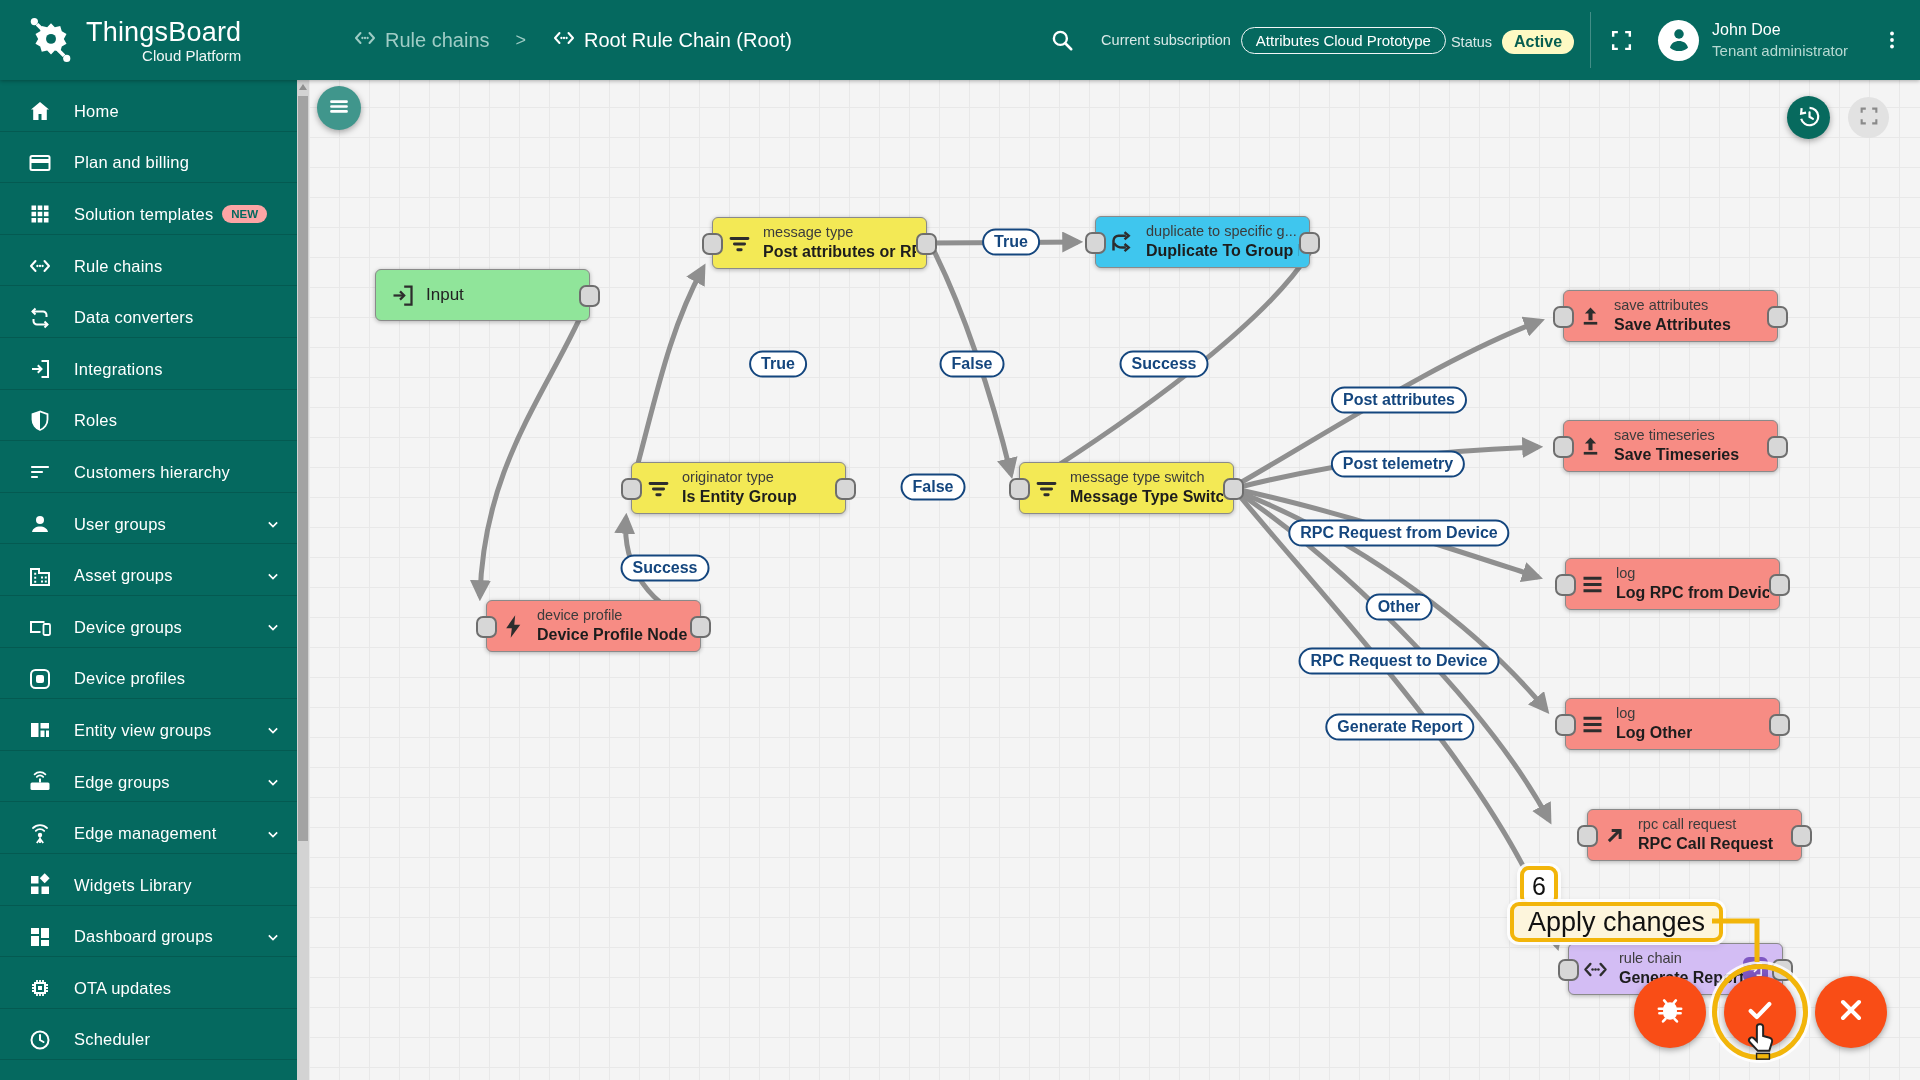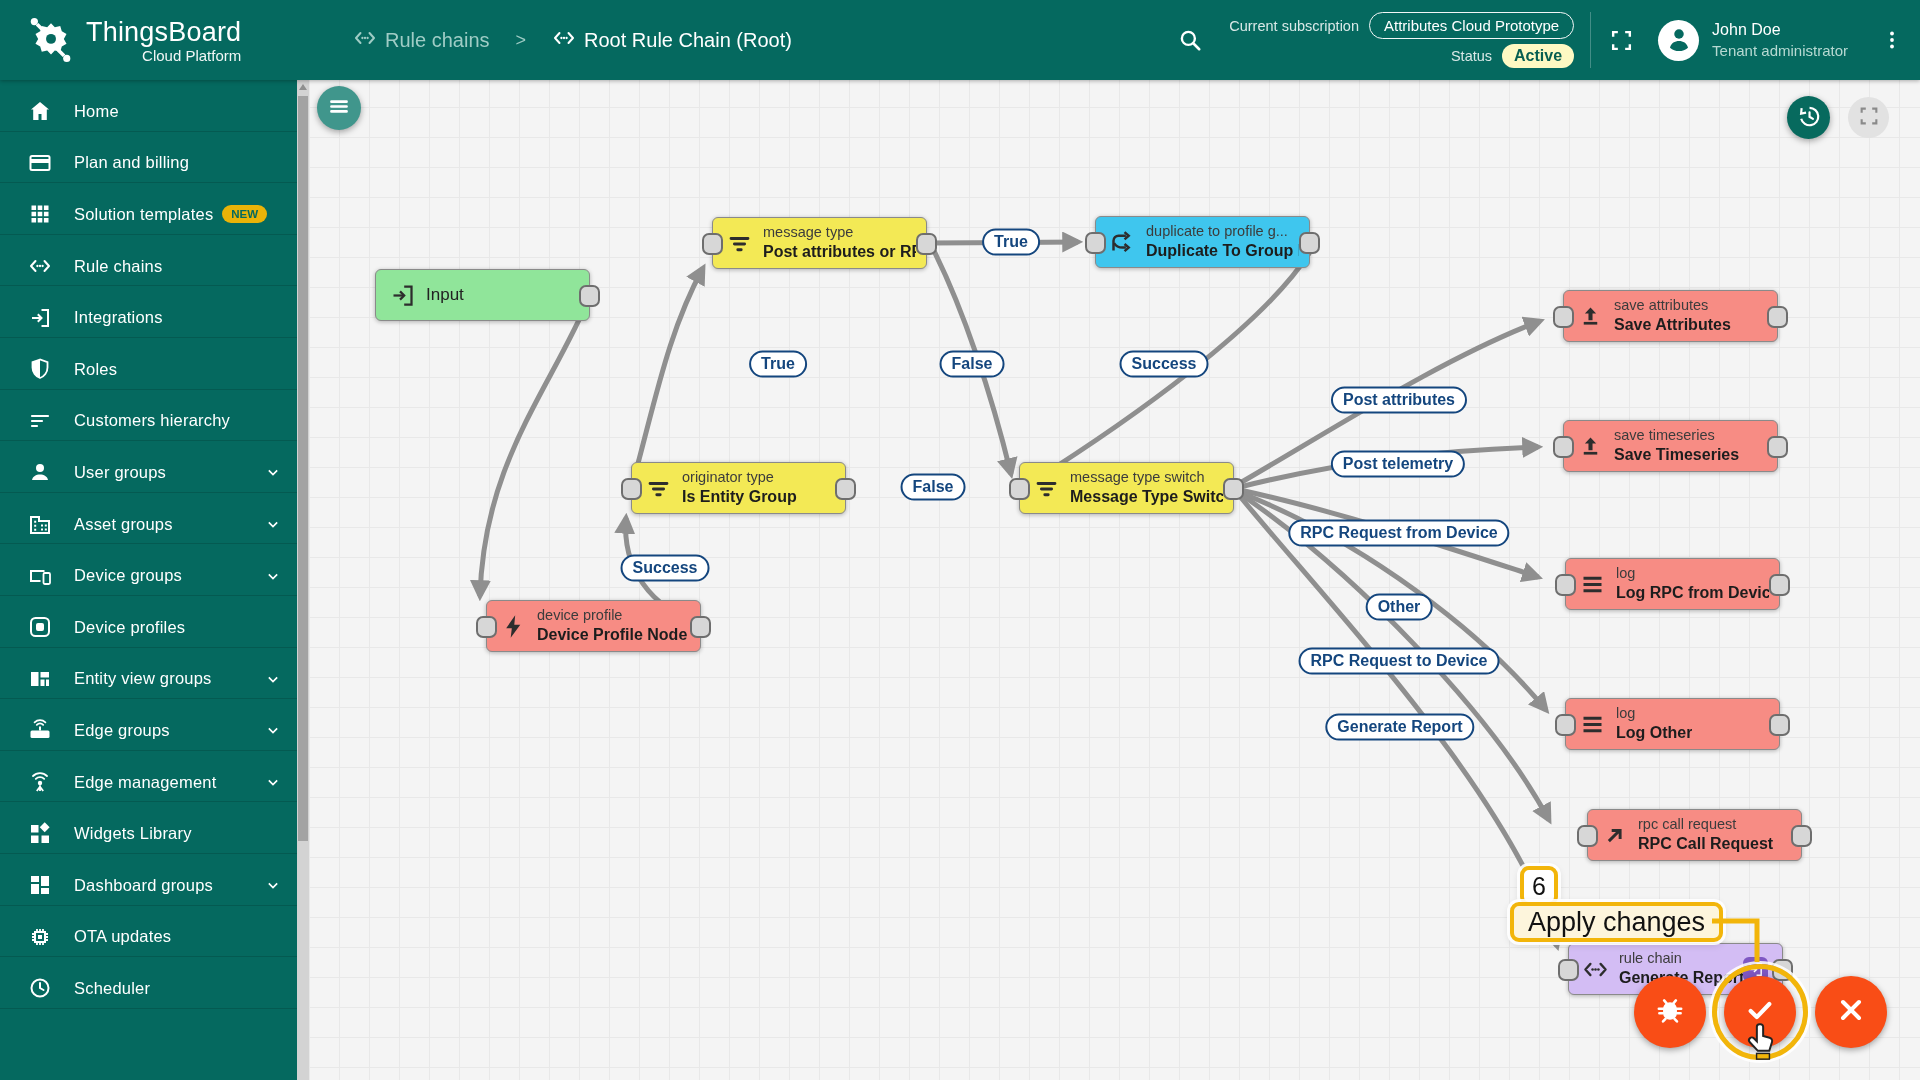--- a/index.html
+++ b/index.html
@@ -57,21 +57,21 @@
   #hint-connector { z-index:8; }
   #cursor { position:absolute; left:1744px; top:1022px; width:36px; height:40px; z-index:10; pointer-events:none; }
 
   
   #sidebar { position:absolute; left:0; top:80px; bottom:0; width:297px; background:#05695f; z-index:11; overflow:hidden; }
   .sb-item { height:51.6px; display:flex; align-items:center; padding:12px 14px 0 28px; color:#fff;
     border-bottom:1px solid rgba(0,0,0,.14); cursor:pointer; }
   .sb-item .sicon { width:24px; height:24px; margin-right:22px; flex:0 0 24px; }
   .sb-item .sicon svg { width:100%; height:100%; }
   .sb-label { font-size:16.5px; letter-spacing:.2px; white-space:nowrap; }
-  .sb-badge { margin-left:auto; margin-right:16px; background:#eab308; color:#05695f; font-size:11.5px; font-weight:bold;
+  .sb-badge { margin-left:auto; margin-right:16px; background:#fca5a5; color:#05695f; font-size:11.5px; font-weight:bold;
     border-radius:10px; padding:3px 9px; }
   .sb-chevron { margin-left:auto; width:20px; height:20px; color:#fff; }
   .sb-chevron svg { width:20px; height:20px; }
   #sb-scrollbar { position:absolute; left:297px; top:80px; bottom:0; width:12px; background:#d3d3d3; z-index:11; }
   #sb-thumb { position:absolute; left:1px; top:16px; width:10px; height:745px; background:#a3a3a3; }
   #sb-up { position:absolute; left:2px; top:4px; width:0; height:0; border-left:4px solid transparent;
     border-right:4px solid transparent; border-bottom:6px solid #8f8f8f; }
 
   
   #header { position:absolute; left:0; top:0; width:1920px; height:80px; background:#05695f; z-index:12;
@@ -83,21 +83,21 @@
   #app-title { font-size:27px; font-weight:500; letter-spacing:.2px; }
   #app-subtitle { font-size:15px; text-align:right; margin-top:-1px; opacity:.95; }
   #breadcrumbs { display:flex; align-items:center; margin-left:56px; font-size:20px; }
   .crumb { display:flex; align-items:center; gap:8px; }
   .crumb svg { width:24px; height:24px; }
   .crumb.parent { color:#9fccc5; cursor:pointer; }
   .crumb-sep { margin:0 26px; color:#9fccc5; font-size:18px; }
   #header-right { margin-left:auto; display:flex; align-items:center; }
   #search-btn { width:26px; height:26px; color:#fff; cursor:pointer; margin-right:26px; }
   #search-btn svg { width:26px; height:26px; }
-  #sub-block { display:flex; flex-direction:column; align-items:flex-end; gap:5px;justify-content:space-between; }
+  #sub-block { display:flex; flex-direction:row; align-items:flex-end; gap:5px;justify-content:space-between; }
   .sub-row { display:flex; align-items:center; gap:10px; }
   .sub-label { font-size:14.5px; color:rgba(255,255,255,.85); }
   #sub-pill { border:1.5px solid rgba(255,255,255,.95); border-radius:16px; padding:4px 14px; font-size:15px; cursor:pointer; }
   #status-pill { background:#fef9c3; color:#075e50; font-weight:bold; font-size:16px; border-radius:14px; padding:3px 12px; cursor:pointer; }
   #hdr-divider { width:1px; height:56px; background:rgba(255,255,255,.25); margin:0 18px 0 16px; }
   #fullscreen-btn { width:25px; height:25px; color:#fff; cursor:pointer; margin-right:24px; }
   #fullscreen-btn svg { width:25px; height:25px; }
   #avatar { width:41px; height:41px; border-radius:50%; background:#fff; display:flex; align-items:center;
     justify-content:center; margin-right:13px; cursor:pointer; flex:0 0 41px; }
   #avatar svg { width:30px; height:30px; }
@@ -158,21 +158,21 @@
           <span class="port right"></span>
         </div>
         <div class="node" style="left: 1095px; top: 216px; background: rgb(63, 198, 238);">
           <span class="nicon"><svg xmlns="http://www.w3.org/2000/svg" viewBox="0 0 24 24" fill="currentColor">
               <path d="M4 19v-8.5A4.5 4.5 0 0 1 8.5 6H15" fill="none" stroke="currentColor" stroke-width="2.2"></path>
               <path d="M13.8 2.8 17.5 6l-3.7 3.2" fill="none" stroke="currentColor" stroke-width="2.2"></path>
               <path d="M4.5 12.5c1.6 2.6 4.3 4 7.5 4h3" fill="none" stroke="currentColor" stroke-width="2.2"></path>
               <path d="M13.8 13.3l3.7 3.2-3.7 3.2" fill="none" stroke="currentColor" stroke-width="2.2"></path>
             </svg></span>
           <span class="ntxt">
-            <div class="nline1">duplicate to profile g...</div>
+            <div class="nline1">duplicate to specific g...</div>
             <div class="nline2">Duplicate To Group En...</div>
           </span>
           <span class="port left"></span>
           <span class="port right"></span>
         </div>
         <div class="node" style="left: 631px; top: 462px; background: rgb(243, 233, 85);">
           <span class="nicon"><svg xmlns="http://www.w3.org/2000/svg" viewBox="0 0 24 24" fill="currentColor">
               <path d="M4.5 7.5h15M7.5 12.5h9M10.5 17.5h3" fill="none" stroke="currentColor" stroke-width="2.6" stroke-linecap="round"></path>
             </svg></span>
           <span class="ntxt">
@@ -370,20 +370,29 @@
         <span class="sicon"><svg xmlns="http://www.w3.org/2000/svg" viewBox="0 0 24 24" fill="currentColor">
             <path d="M7.5 7 3 12l4.5 5M16.5 7 21 12l-4.5 5" fill="none" stroke="currentColor" stroke-width="2" stroke-linecap="round" stroke-linejoin="round"></path>
             <circle cx="9.4" cy="12" r="1.15"></circle>
             <circle cx="12" cy="12" r="1.15"></circle>
             <circle cx="14.6" cy="12" r="1.15"></circle>
           </svg></span>
         <span class="sb-label">Rule chains</span>
       </div>
       <div class="sb-item">
         <span class="sicon"><svg xmlns="http://www.w3.org/2000/svg" viewBox="0 0 24 24" fill="currentColor">
+            <path d="M7.5 2.5 4.5 5.5l3 3" fill="none" stroke="currentColor" stroke-width="2"></path>
+            <path d="M4.5 5.5H15a3.5 3.5 0 0 1 3.5 3.5v2" fill="none" stroke="currentColor" stroke-width="2"></path>
+            <path d="M16.5 21.5l3-3-3-3" fill="none" stroke="currentColor" stroke-width="2"></path>
+            <path d="M19.5 18.5H9a3.5 3.5 0 0 1-3.5-3.5v-2" fill="none" stroke="currentColor" stroke-width="2"></path>
+          </svg></span>
+        <span class="sb-label">Data converters</span>
+      </div>
+      <div class="sb-item">
+        <span class="sicon"><svg xmlns="http://www.w3.org/2000/svg" viewBox="0 0 24 24" fill="currentColor">
             <path d="M13.5 4H20v16h-6.5" fill="none" stroke="currentColor" stroke-width="2"></path>
             <path d="M4 12h9" stroke="currentColor" stroke-width="2"></path>
             <path d="M9.8 8.3 13.5 12l-3.7 3.7" fill="none" stroke="currentColor" stroke-width="2"></path>
           </svg></span>
         <span class="sb-label">Integrations</span>
       </div>
       <div class="sb-item">
         <span class="sicon"><svg xmlns="http://www.w3.org/2000/svg" viewBox="0 0 24 24" fill="currentColor">
             <path d="M12 2.5 4.5 5.2v5.3c0 4.8 3.2 9.1 7.5 10.5 4.3-1.4 7.5-5.7 7.5-10.5V5.2z" fill="none" stroke="currentColor" stroke-width="1.8"></path>
             <path d="M12 2.5 4.5 5.2v5.3c0 4.8 3.2 9.1 7.5 10.5z"></path>

